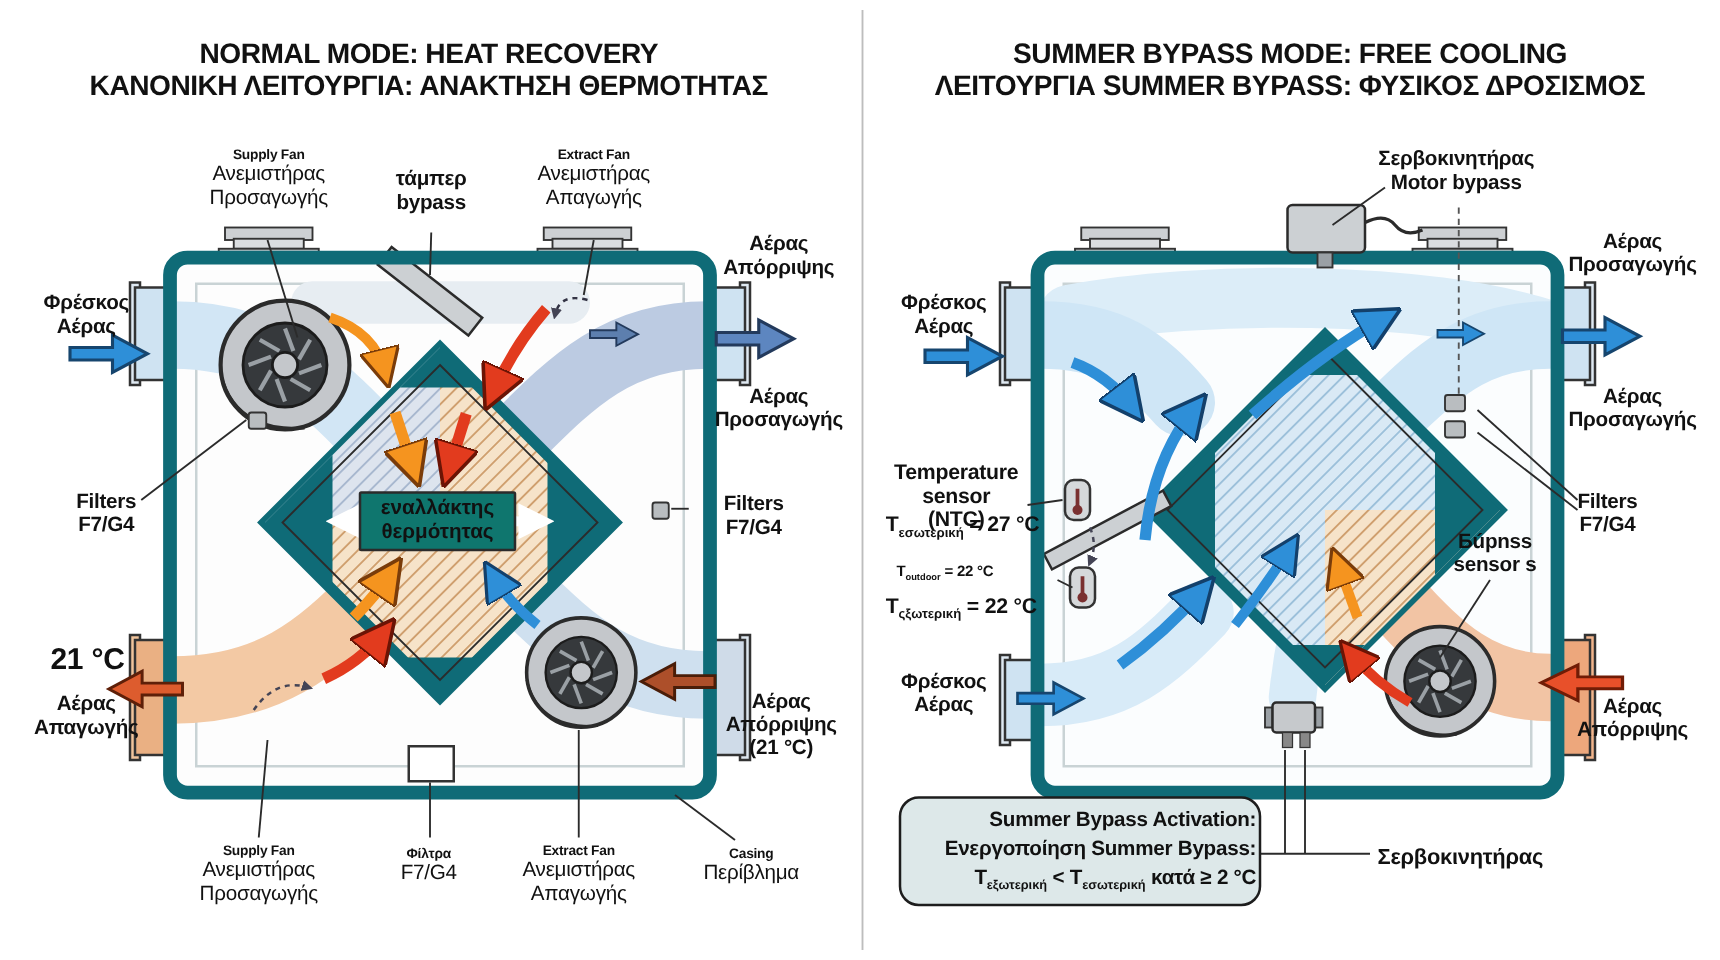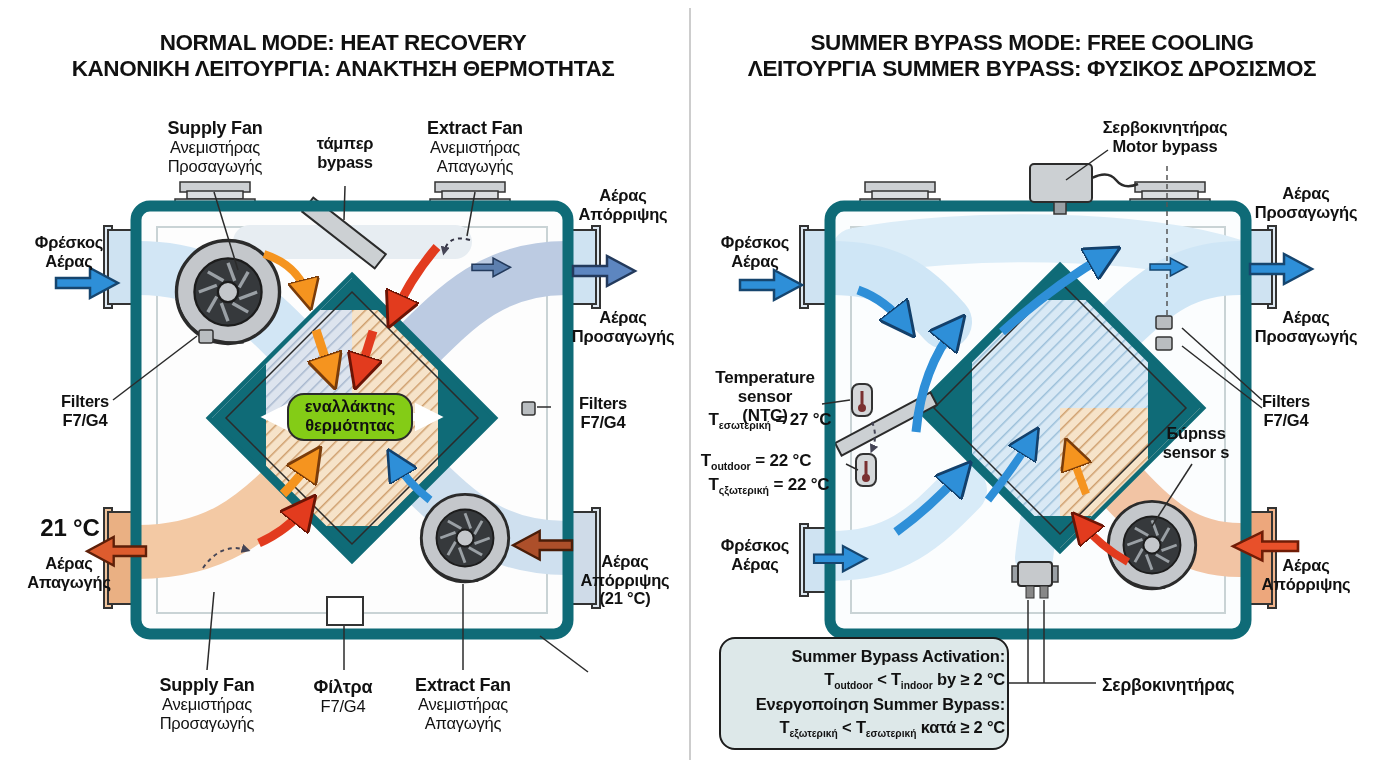--- a/index.html
+++ b/index.html
@@ -1,22 +1,22 @@
 <!DOCTYPE html>
 <html><head>
 <meta charset="utf-8">
 <style>
   html,body{margin:0;padding:0;width:1376px;height:768px;overflow:hidden;background:#fff;}
   #canvas{position:relative;width:1376px;height:768px;background:#fff;font-family:"Liberation Sans",sans-serif;color:#111;}
   svg{position:absolute;left:0;top:0;}
   .lbl{position:absolute;text-align:center;line-height:1.13;font-size:16.5px;letter-spacing:-0.2px;z-index:2;}
   .b{font-weight:bold;}
-  .t1{font-size:18px;font-weight:bold;}
+  .t1{font-size:11px;font-weight:bold;}
   .title{position:absolute;text-align:center;font-weight:bold;font-size:22.5px;letter-spacing:-0.4px;z-index:2;}
-  .hxbox{position:absolute;left:287px;top:393px;width:122px;background:#84cc16;border:2px solid #2b2b2b;border-radius:17px;padding:2px 0 4px 0;z-index:2;text-align:center;font-weight:bold;font-size:16.5px;line-height:1.15;}
+  .hxbox{position:absolute;left:287px;top:393px;width:122px;background:#0f766e;border:2px solid #2b2b2b;border-radius:2px;padding:2px 0 4px 0;z-index:2;text-align:center;font-weight:bold;font-size:16.5px;line-height:1.15;}
   .actbox{position:absolute;left:719px;top:637px;width:282px;background:#dde8e9;border:2.5px solid #1d1d1d;border-radius:16px;padding:6px 2px 7px 2px;z-index:2;text-align:right;font-weight:bold;font-size:16.5px;line-height:1.38;letter-spacing:-0.2px;}
   sub{font-size:0.62em;letter-spacing:0;}
 </style>
 </head>
 <body>
 
 <div id="canvas">
 
 <svg width="1376" height="768" viewBox="0 0 1376 768">
   <defs>
@@ -294,20 +294,24 @@
 </div>
 <div class="lbl" style="left:293px;top:677px;width:100px;">
   <div class="t1">Φίλτρα</div>
   <div>F7/G4</div>
 </div>
 <div class="lbl" style="left:377px;top:675px;width:172px;">
   <div class="t1">Extract Fan</div>
   <div>Ανεμιστήρας</div>
   <div>Απαγωγής</div>
 </div>
+<div class="lbl" style="left:531px;top:677px;width:140px;">
+  <div class="t1">Casing</div>
+  <div>Περίβλημα</div>
+</div>
 
 <div class="title" style="left:702px;top:30px;width:660px;">SUMMER BYPASS MODE: FREE COOLING</div>
 <div class="title" style="left:702px;top:56px;width:660px;">ΛΕΙΤΟΥΡΓΙΑ SUMMER BYPASS: ΦΥΣΙΚΟΣ ΔΡΟΣΙΣΜΟΣ</div>
 
 <div class="lbl b" style="left:1080px;top:118px;width:170px;">
   <div>Σερβοκινητήρας</div>
   <div>Motor bypass</div>
 </div>
 <div class="lbl b" style="left:1243px;top:184px;width:126px;">
   <div>Αέρας</div>
@@ -322,21 +326,21 @@
   <div>Προσαγωγής</div>
 </div>
 <div class="lbl b" style="left:700px;top:368px;width:130px;font-size:17px;">
   <div>Temperature</div>
   <div>sensor</div>
   <div>(NTC)</div>
 </div>
 <div class="lbl b" style="left:690px;top:410px;width:160px;font-size:17px;">
   <span>T</span><sub>εσωτερική</sub><span> = 27 °C</span>
 </div>
-<div class="lbl b" style="left:690px;top:451px;width:132px;font-size:17px;">
+<div class="lbl b" style="left:690px;top:451px;width:132px;font-size:12px;">
   <span>T</span><sub>outdoor</sub><span> = 22 °C</span>
 </div>
 <div class="lbl b" style="left:684px;top:475px;width:170px;font-size:17px;">
   <span>T</span><sub>ςξωτερική</sub><span> = 22 °C</span>
 </div>
 <div class="lbl b" style="left:1236px;top:392px;width:100px;">
   <div>Filters</div>
   <div>F7/G4</div>
 </div>
 <div class="lbl b" style="left:1146px;top:424px;width:100px;">
@@ -348,22 +352,19 @@
   <div>Αέρας</div>
 </div>
 <div class="lbl b" style="left:1243px;top:556px;width:126px;">
   <div>Αέρας</div>
   <div>Απόρριψης</div>
 </div>
 <div class="lbl b" style="left:1102px;top:676px;width:170px;text-align:left;font-size:17.5px;">Σερβοκινητήρας</div>
 
 <div class="actbox">
   <div>Summer Bypass Activation:</div>
-  <div>
-    <span>T</span><sub>outdoor</sub><span> &lt; T</span><sub>indoor</sub><span> by ≥ 2 °C</span>
-  </div>
   <div>Ενεργοποίηση Summer Bypass:</div>
   <div>
     <span>T</span><sub>εξωτερική</sub><span> &lt; T</span><sub>εσωτερική</sub><span> κατά ≥ 2 °C</span>
   </div>
 </div>
 
 </div>
 
 </body></html>

